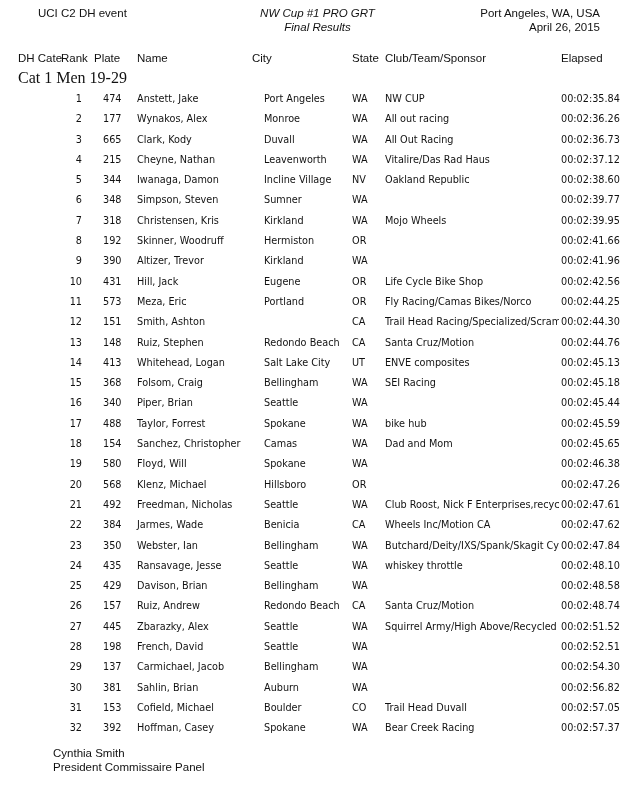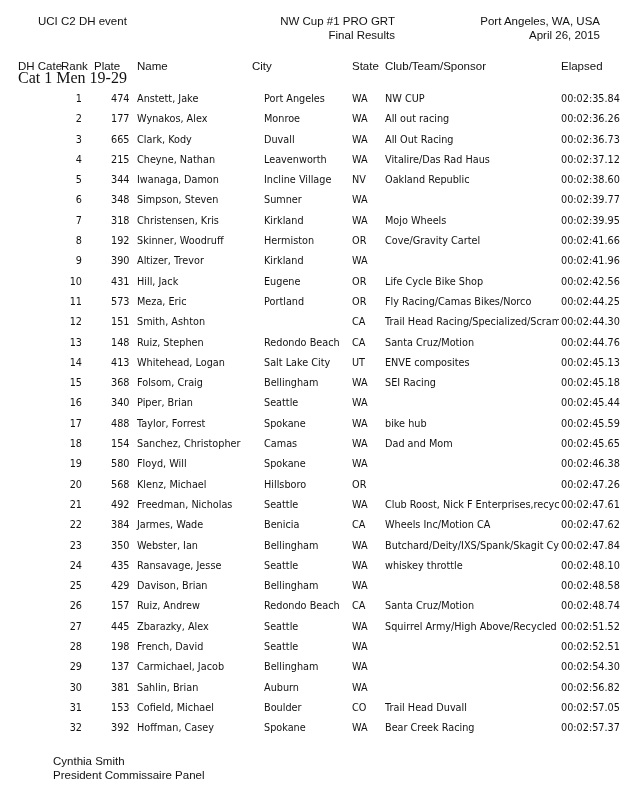--- a/index.html
+++ b/index.html
@@ -1,29 +1,29 @@
 <!DOCTYPE html>
 <html><head>
 <meta charset="utf-8">
 <style>
   html, body { margin: 0; padding: 0; background: #ffffff; }
   body { width: 640px; height: 807px; position: relative; overflow: hidden; color: #111; }
-  .arial { font-family: "Liberation Sans", sans-serif; margin-top: 8px; }
+  .arial { font-family: "Liberation Sans", sans-serif; }
   .cal { font-family: "DejaVu Sans", sans-serif; }
   .hdr { position: absolute; font-size: 11.5px; line-height: 14px; }
   #h-left { left: 38px; top: 6px; }
-  #h-center { left: 240px; width: 155px; top: 6px; text-align: right; }
+  #h-center { left: 240px; width: 155px; top: 6px; text-align: center; font-style: italic; }
   #h-right { right: 40px; top: 6px; text-align: right; }
   .colhdr { position: absolute; top: 52px; font-size: 11.5px; }
   .cat { position: absolute; left: 18px; top: 69px; font-size: 16px; font-family: Liberation Serif, serif; }
   #rows { position: absolute; left: 0; top: 92px; width: 640px; }
   .row { position: relative; height: 20.3px; font-size: 9.7px; line-height: 14px; }
   .row span { position: absolute; top: 0; white-space: nowrap; }
   .c-rank { left: 62px; width: 20px; text-align: right; }
-  .c-plate { left: 103px; margin-left: 8px; }
+  .c-plate { left: 103px; }
   .c-name { left: 137px; }
   .c-city { left: 264px; }
   .c-state { left: 352px; }
   .c-club { left: 385px; width: 174px; overflow: hidden; }
   .c-time { left: 561px; }
   .footer { position: absolute; left: 53px; top: 746px; font-size: 11.5px; line-height: 14px; }
 </style>
 </head>
 <body>
 
@@ -113,21 +113,20 @@
       <span class="c-state">WA</span>
       <span class="c-club">Mojo Wheels</span>
       <span class="c-time">00:02:39.95</span>
     </div>
     <div class="row">
       <span class="c-rank">8</span>
       <span class="c-plate">192</span>
       <span class="c-name">Skinner, Woodruff</span>
       <span class="c-city">Hermiston</span>
       <span class="c-state">OR</span>
-      <span class="c-club">Cove/Gravity Cartel</span>
       <span class="c-time">00:02:41.66</span>
     </div>
     <div class="row">
       <span class="c-rank">9</span>
       <span class="c-plate">390</span>
       <span class="c-name">Altizer, Trevor</span>
       <span class="c-city">Kirkland</span>
       <span class="c-state">WA</span>
       <span class="c-club"></span>
       <span class="c-time">00:02:41.96</span>

